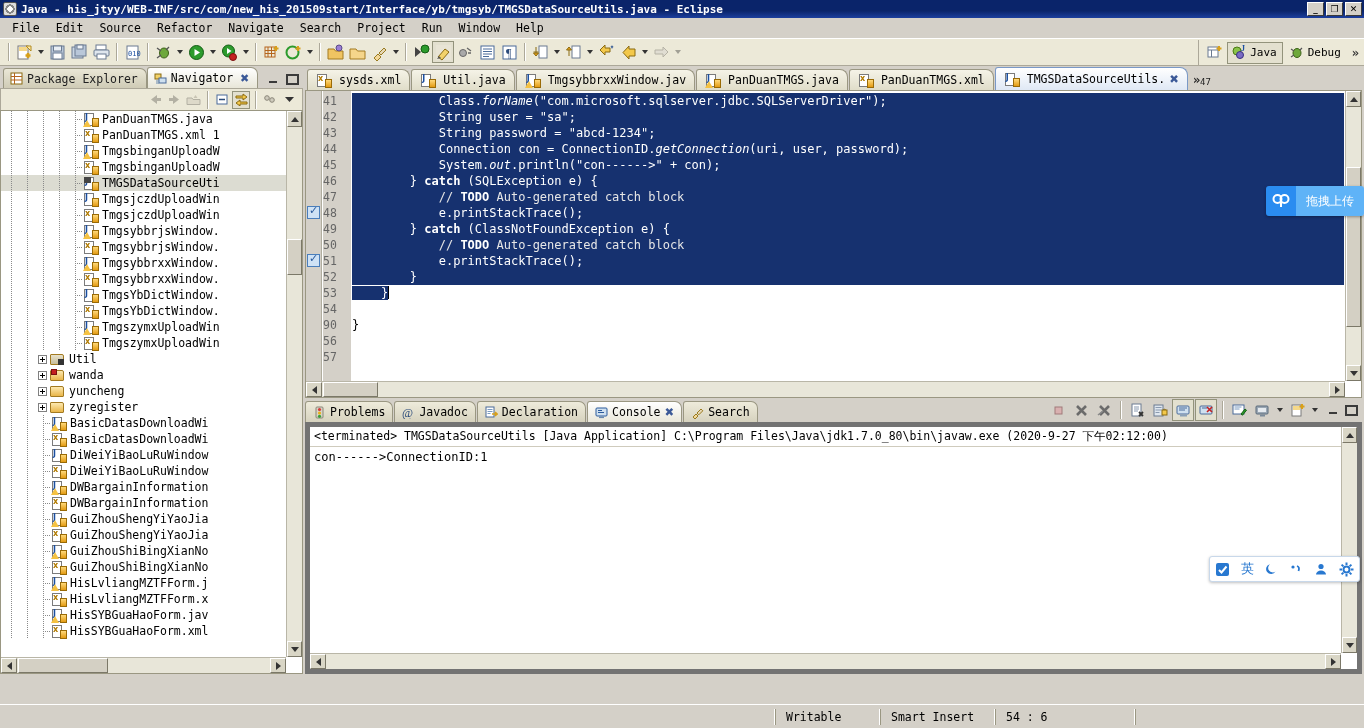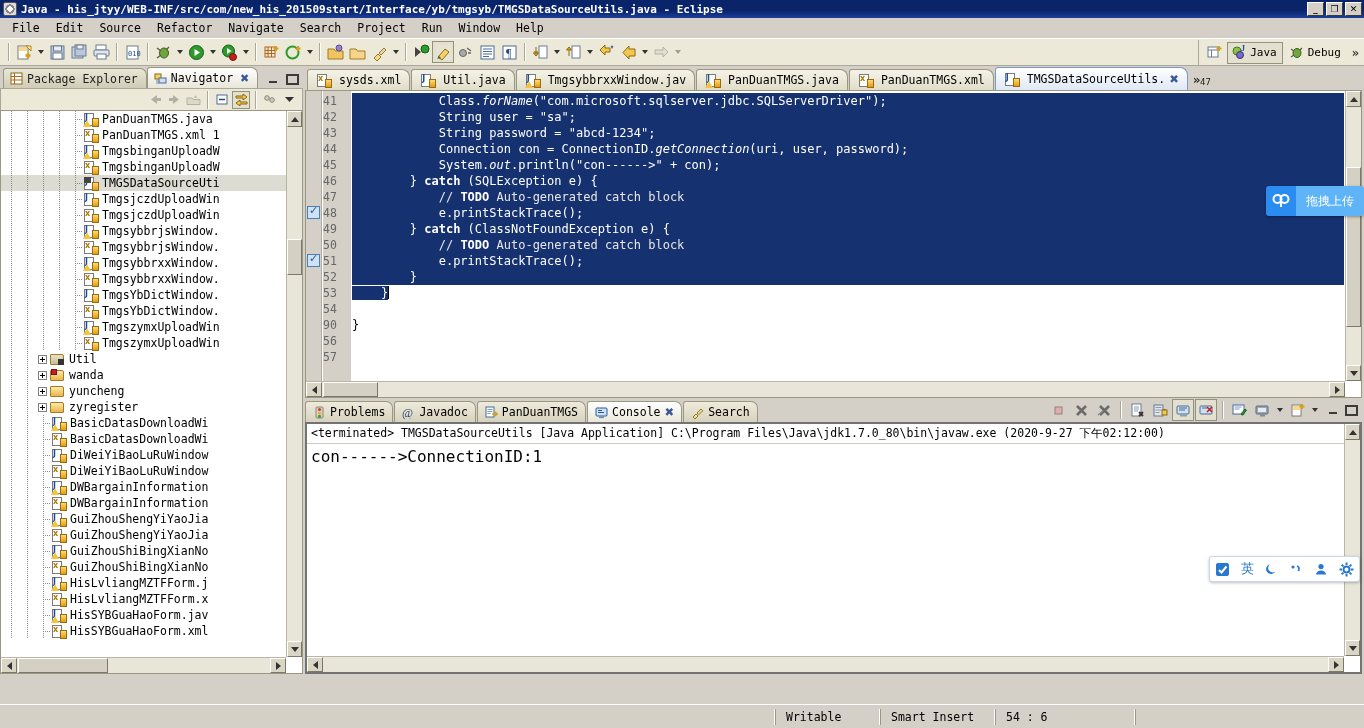--- a/index.html
+++ b/index.html
@@ -212,23 +212,23 @@
                 font-family:"DejaVu Sans",sans-serif; }
   .caret { display:inline-block; width:1px; height:13px; background:#000; vertical-align:-2px; }
 
   .consolepane { flex: 1 1 auto; display:flex; flex-direction:column; margin: 2px 2px 0 2px; }
   .ctabs { height: 22px; display:flex; align-items:flex-end; position:relative; }
   .ctab { height:20px; display:flex; align-items:center; gap:4px; padding:10px 7px;
           font-size:11.5px; background: linear-gradient(to bottom,#eeebdb,#d6d2be);
           border:1px solid #9a9782; border-bottom:none; border-radius:3px 7px 0 0; margin-right:1px; }
   .ctab.active { background: linear-gradient(to bottom,#ffffff,#e9e7da); height:21px; }
   .ctoolbar { position:absolute; right:0; bottom:1px; display:flex; align-items:center; gap:1px; }
-  .cbody { flex:1 1 auto; background:#fff; border:2px solid #737373; position:relative; overflow:hidden; }
+  .cbody { flex:1 1 auto; background:#fff; border:5px solid #737373; position:relative; overflow:hidden; }
   .cheader { font-size:11.5px; padding:2px 4px; border-bottom:1px solid #cfcbbd; white-space:nowrap; }
-  .cout { font-size:16px; padding:3px 4px; white-space:pre; }
+  .cout { font-size:12px; padding:3px 4px; white-space:pre; }
   .ch-scroll-v { position:absolute; right:0; top:0; bottom:16px; width:16px; background:#e8e6d9; border-left:1px solid #b9b6a7; }
   .ch-scroll-h { position:absolute; left:0; right:16px; bottom:0; height:16px; background:#e8e6d9; border-top:1px solid #b9b6a7; }
 
   
   .statusbar {
     position:absolute; left:0; bottom:0; width:1364px; height:24px; background:#d4d0c8;
     border-top:1px solid #fff; display:flex; align-items:center; font-size:11.5px;
   }
   .sbsec { padding: 0 10px; height:16px; display:flex; align-items:center;
            border-left:1px solid #9a9782; box-shadow: -1px 0 0 #fff; }
@@ -1249,21 +1249,21 @@
               <span>Javadoc</span>
             </div>
             <div class="ctab">
               <span>
                 <svg width="13" height="13" viewBox="0 0 13 13">
                   <rect x="1" y="1" width="8" height="10" fill="#fff" stroke="#4a6b9a"></rect>
                   <path d="M2.5 3.5 h5 M2.5 5.5 h5 M2.5 7.5 h3" stroke="#7a9ac0"></path>
                   <path d="M7 8 h5 l-2 -2 M10 10 l2-2" stroke="#d8a01a" stroke-width="1.6" fill="none"></path>
                 </svg>
               </span>
-              <span>PanDuanTMGS</span>
+              <span>Declaration</span>
             </div>
             <div class="ctab active">
               <span>
                 <svg width="13" height="13" viewBox="0 0 13 13">
                   <rect x="1" y="2" width="11" height="8" rx="1" fill="#cfe0ef" stroke="#2a5a9c"></rect>
                   <path d="M3 4.5 h4 M3 6.5 h6" stroke="#2a5a9c"></path>
                   <rect x="4" y="10.5" width="5" height="1.6" fill="#6b8ab0"></rect>
                 </svg>
               </span>
               <span>Console</span>

